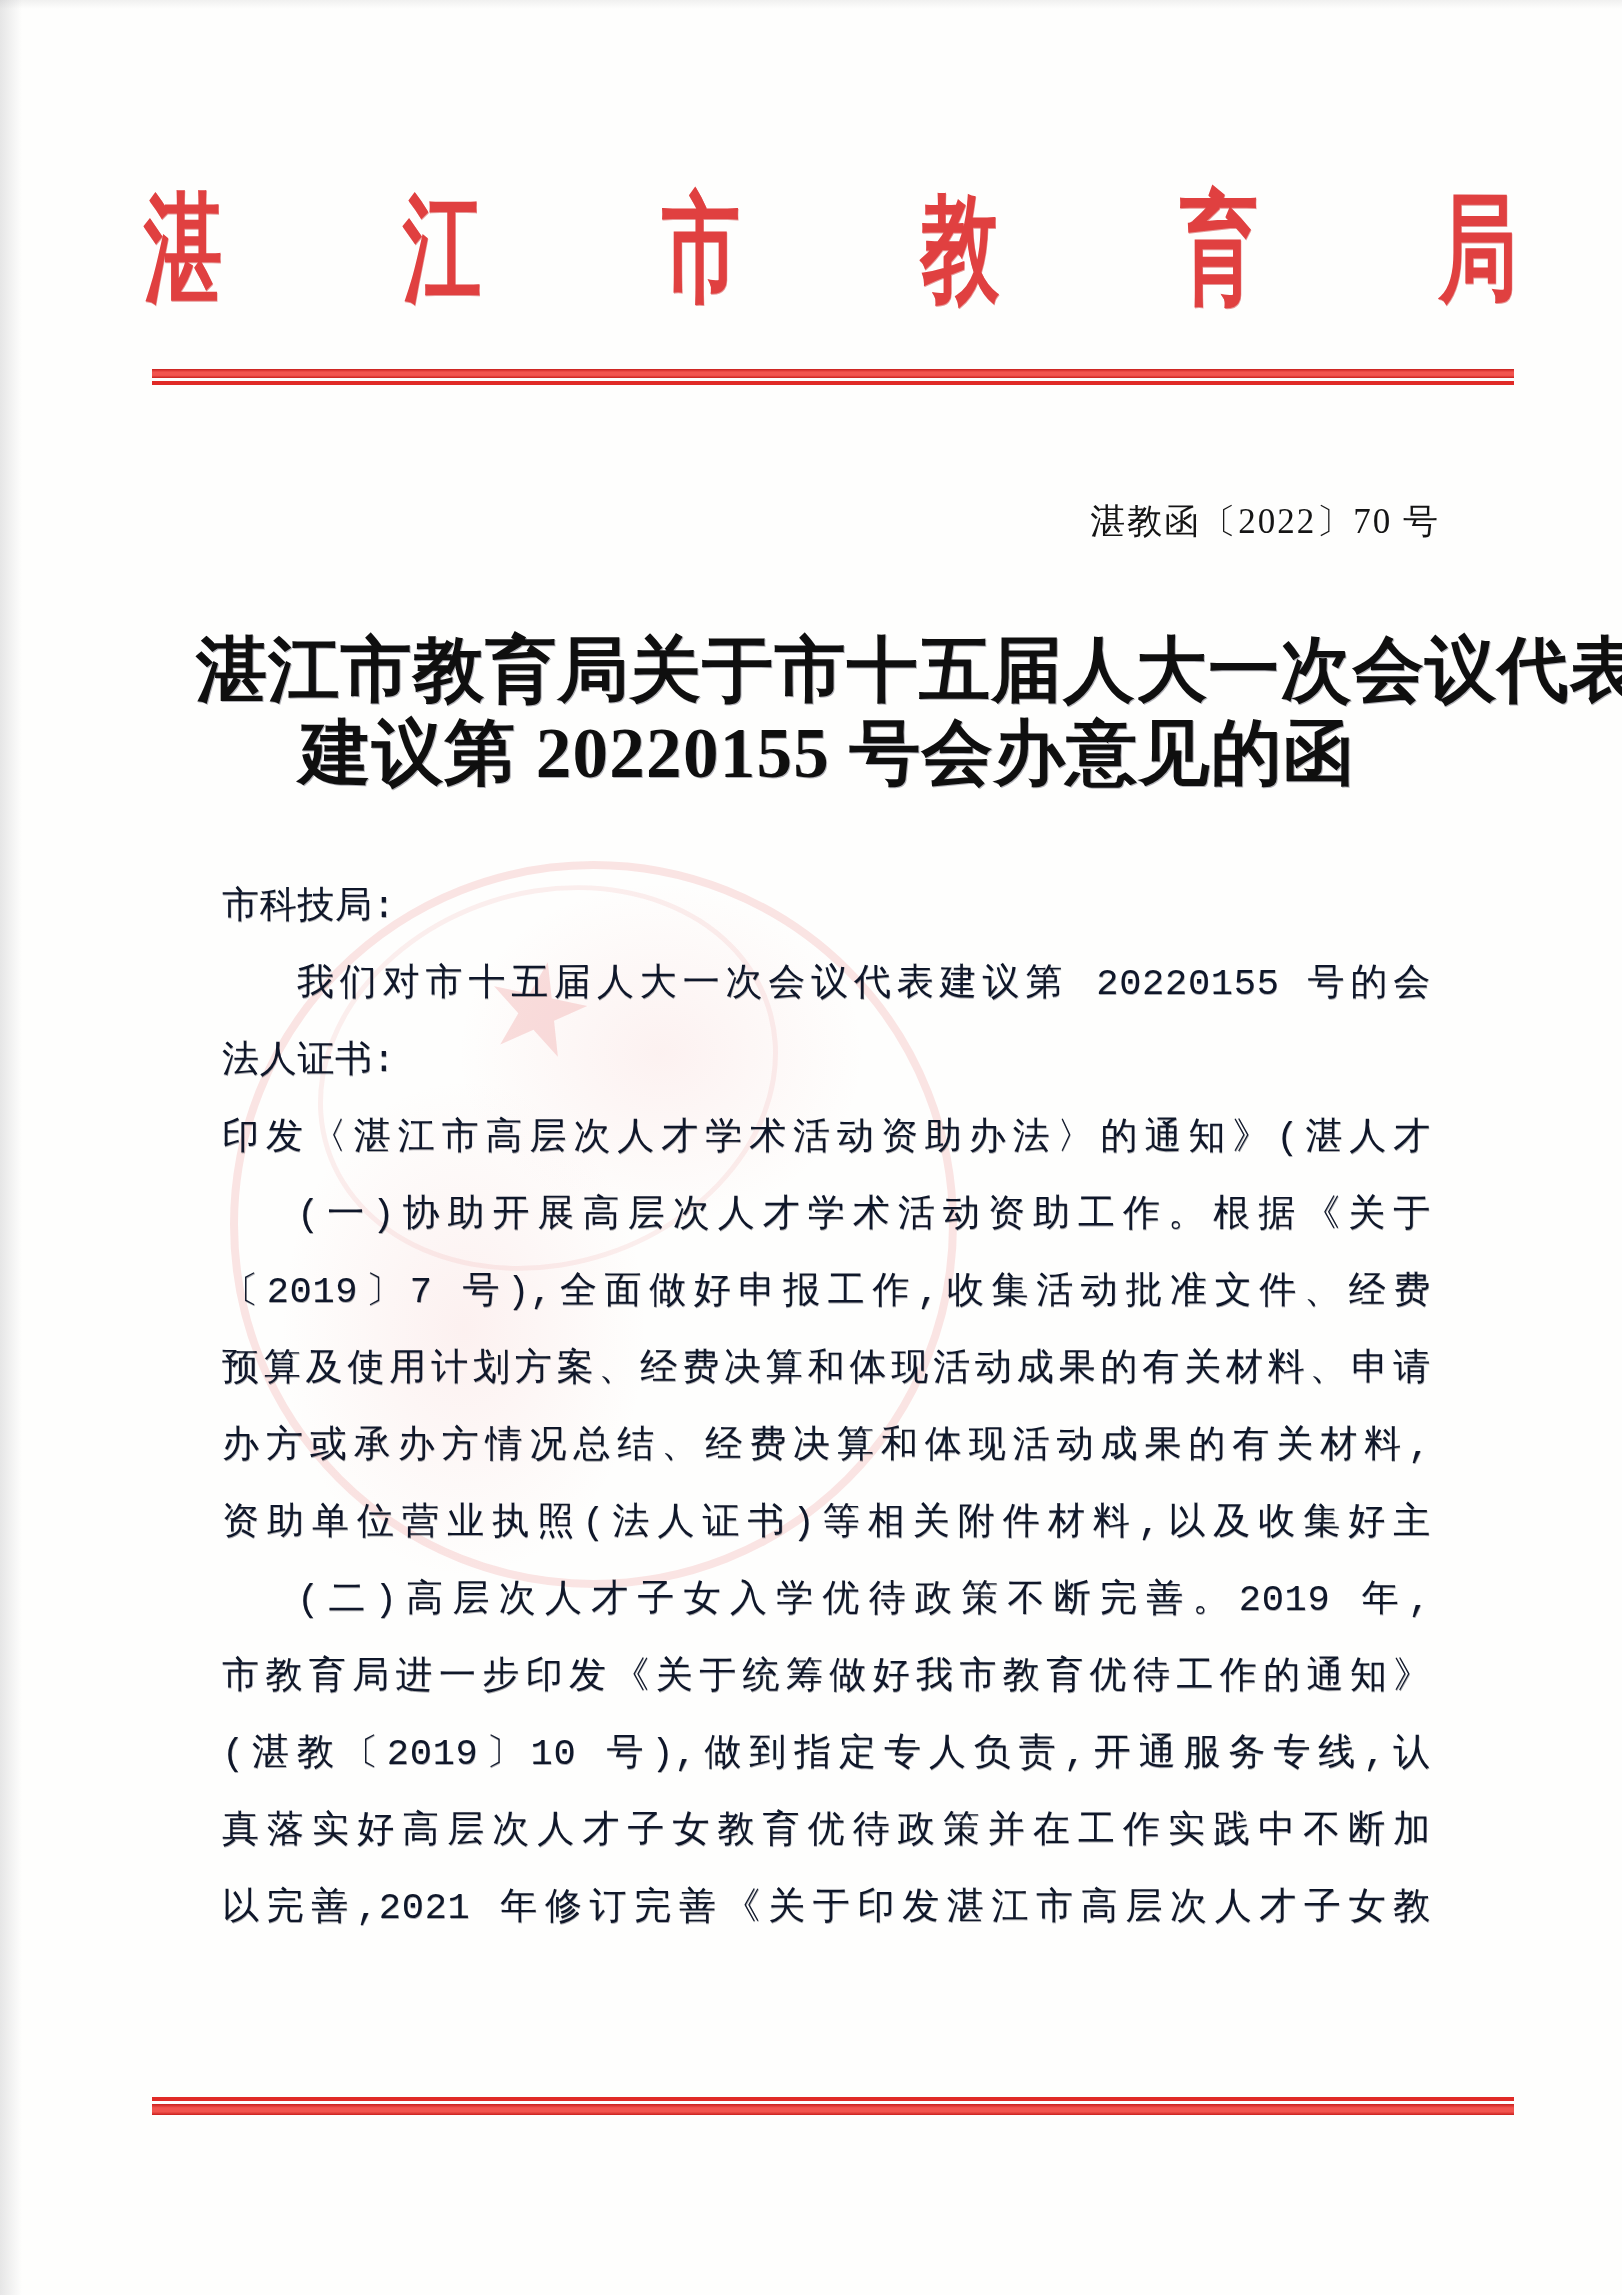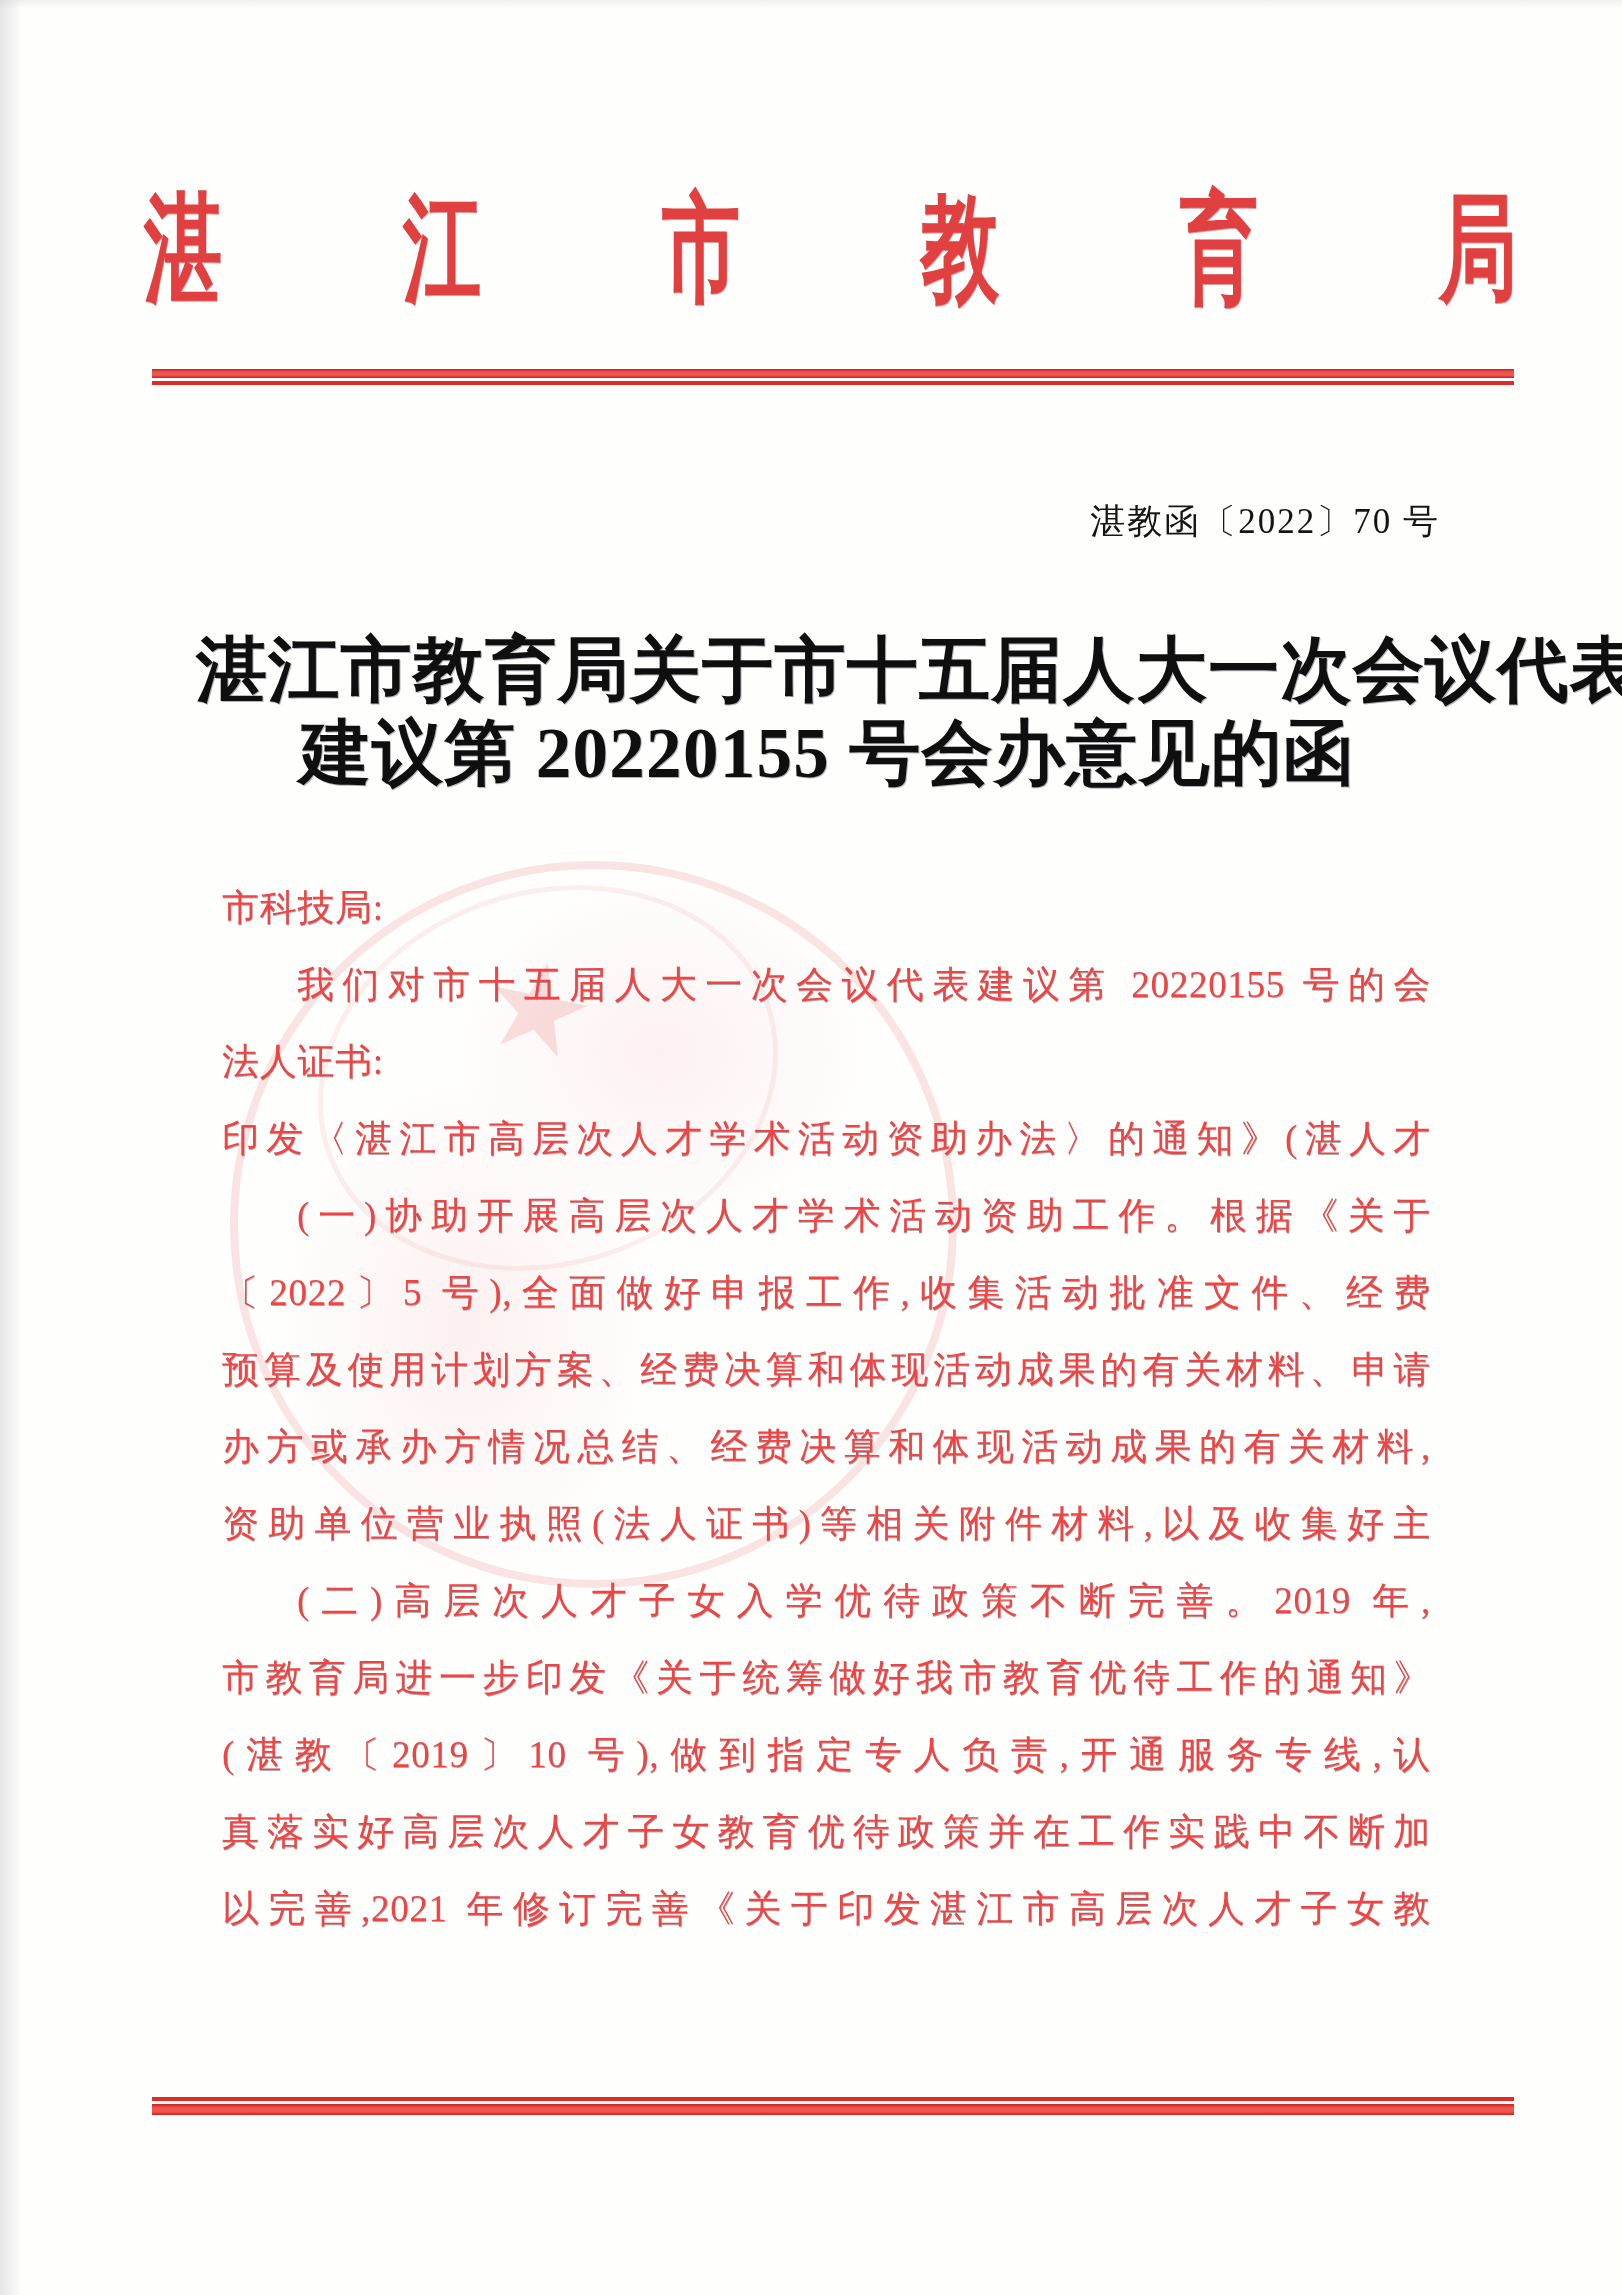--- a/index.html
+++ b/index.html
@@ -69,21 +69,21 @@
     font-family:"DejaVu Sans",sans-serif;
   }
   .seal-blob1{position:absolute;left:281px;top:1080px;width:366px;height:497px;
     background:radial-gradient(closest-side,rgba(240,150,150,0.13),rgba(240,150,150,0.0));}
   .seal-blob2{position:absolute;left:458px;top:883px;width:406px;height:340px;
     background:radial-gradient(closest-side,rgba(240,150,150,0.12),rgba(240,150,150,0.0));}
 
   
   .body-text{
     position:absolute;left:222px;top:869px;width:1209px;
-    font-size:37px;color:#ef4444;z-index:2;
+    font-size:37px;color:#0f172a;z-index:2;font-family:Liberation Mono, monospace;
   }
   .ln{
     height:77px;line-height:77px;white-space:nowrap;
     letter-spacing:0.7px;
     text-shadow:0.4px 0.5px 0 rgba(20,20,30,0.35);
   }
   .ln.just{
     white-space:normal;
     text-align:justify;text-align-last:justify;
     -moz-text-align-last:justify;
@@ -122,21 +122,21 @@
     <div class="t-line">湛江市教育局关于市十五届人大一次会议代表</div>
     <div class="t-line">建议第 20220155 号会办意见的函</div>
   </div>
 
   <div class="body-text">
     <div class="ln">市科技局:</div>
     <div class="ln indent just">我们对市十五届人大一次会议代表建议第 20220155 号的会</div>
     <div class="ln">法人证书:</div>
     <div class="ln just">印发〈湛江市高层次人才学术活动资助办法〉的通知》(湛人才</div>
     <div class="ln indent just">(一)协助开展高层次人才学术活动资助工作。根据《关于</div>
-    <div class="ln just">〔2022〕5 号),全面做好申报工作,收集活动批准文件、经费</div>
+    <div class="ln just">〔2019〕7 号),全面做好申报工作,收集活动批准文件、经费</div>
     <div class="ln just">预算及使用计划方案、经费决算和体现活动成果的有关材料、申请</div>
     <div class="ln just">办方或承办方情况总结、经费决算和体现活动成果的有关材料,</div>
     <div class="ln just">资助单位营业执照(法人证书)等相关附件材料,以及收集好主</div>
     <div class="ln indent just">(二)高层次人才子女入学优待政策不断完善。2019 年,</div>
     <div class="ln just">市教育局进一步印发《关于统筹做好我市教育优待工作的通知》</div>
     <div class="ln just">(湛教〔2019〕10 号),做到指定专人负责,开通服务专线,认</div>
     <div class="ln just">真落实好高层次人才子女教育优待政策并在工作实践中不断加</div>
     <div class="ln just">以完善,2021 年修订完善《关于印发湛江市高层次人才子女教</div>
   </div>
 

